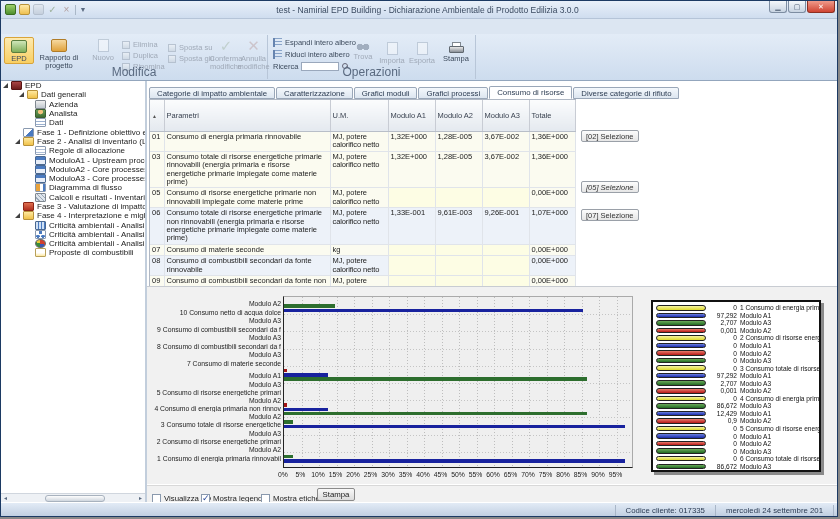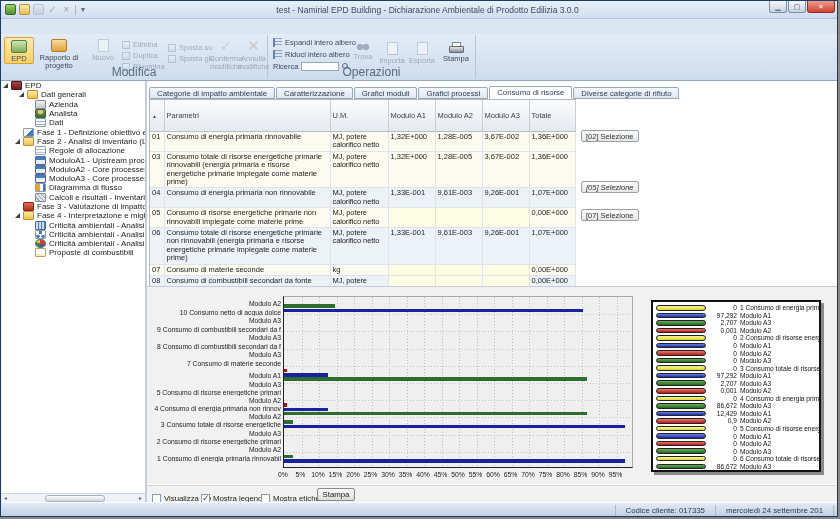--- a/index.html
+++ b/index.html
@@ -418,29 +418,20 @@
                 <td>1,36E+000</td>
               </tr>
               <tr class="odd">
                 <td>03</td>
                 <td>Consumo totale di risorse energetiche primarie rinnovabili (energia primaria e risorse energetiche primarie impiegate come materie prime)</td>
                 <td class="um">MJ, potere calorifico netto</td>
                 <td>1,32E+000</td>
                 <td>1,28E-005</td>
                 <td>3,67E-002</td>
                 <td>1,36E+000</td>
-              </tr>
-              <tr class="even">
-                <td>04</td>
-                <td>Consumo di energia primaria non rinnovabile</td>
-                <td class="um">MJ, potere calorifico netto</td>
-                <td>1,33E-001</td>
-                <td>9,61E-003</td>
-                <td>9,26E-001</td>
-                <td>1,07E+000</td>
               </tr>
               <tr class="odd">
                 <td>05</td>
                 <td>Consumo di risorse energetiche primarie non rinnovabili impiegate  come materie prime</td>
                 <td class="um">MJ, potere calorifico netto</td>
                 <td class="edit"></td>
                 <td class="edit"></td>
                 <td class="edit"></td>
                 <td>0,00E+000</td>
               </tr>

